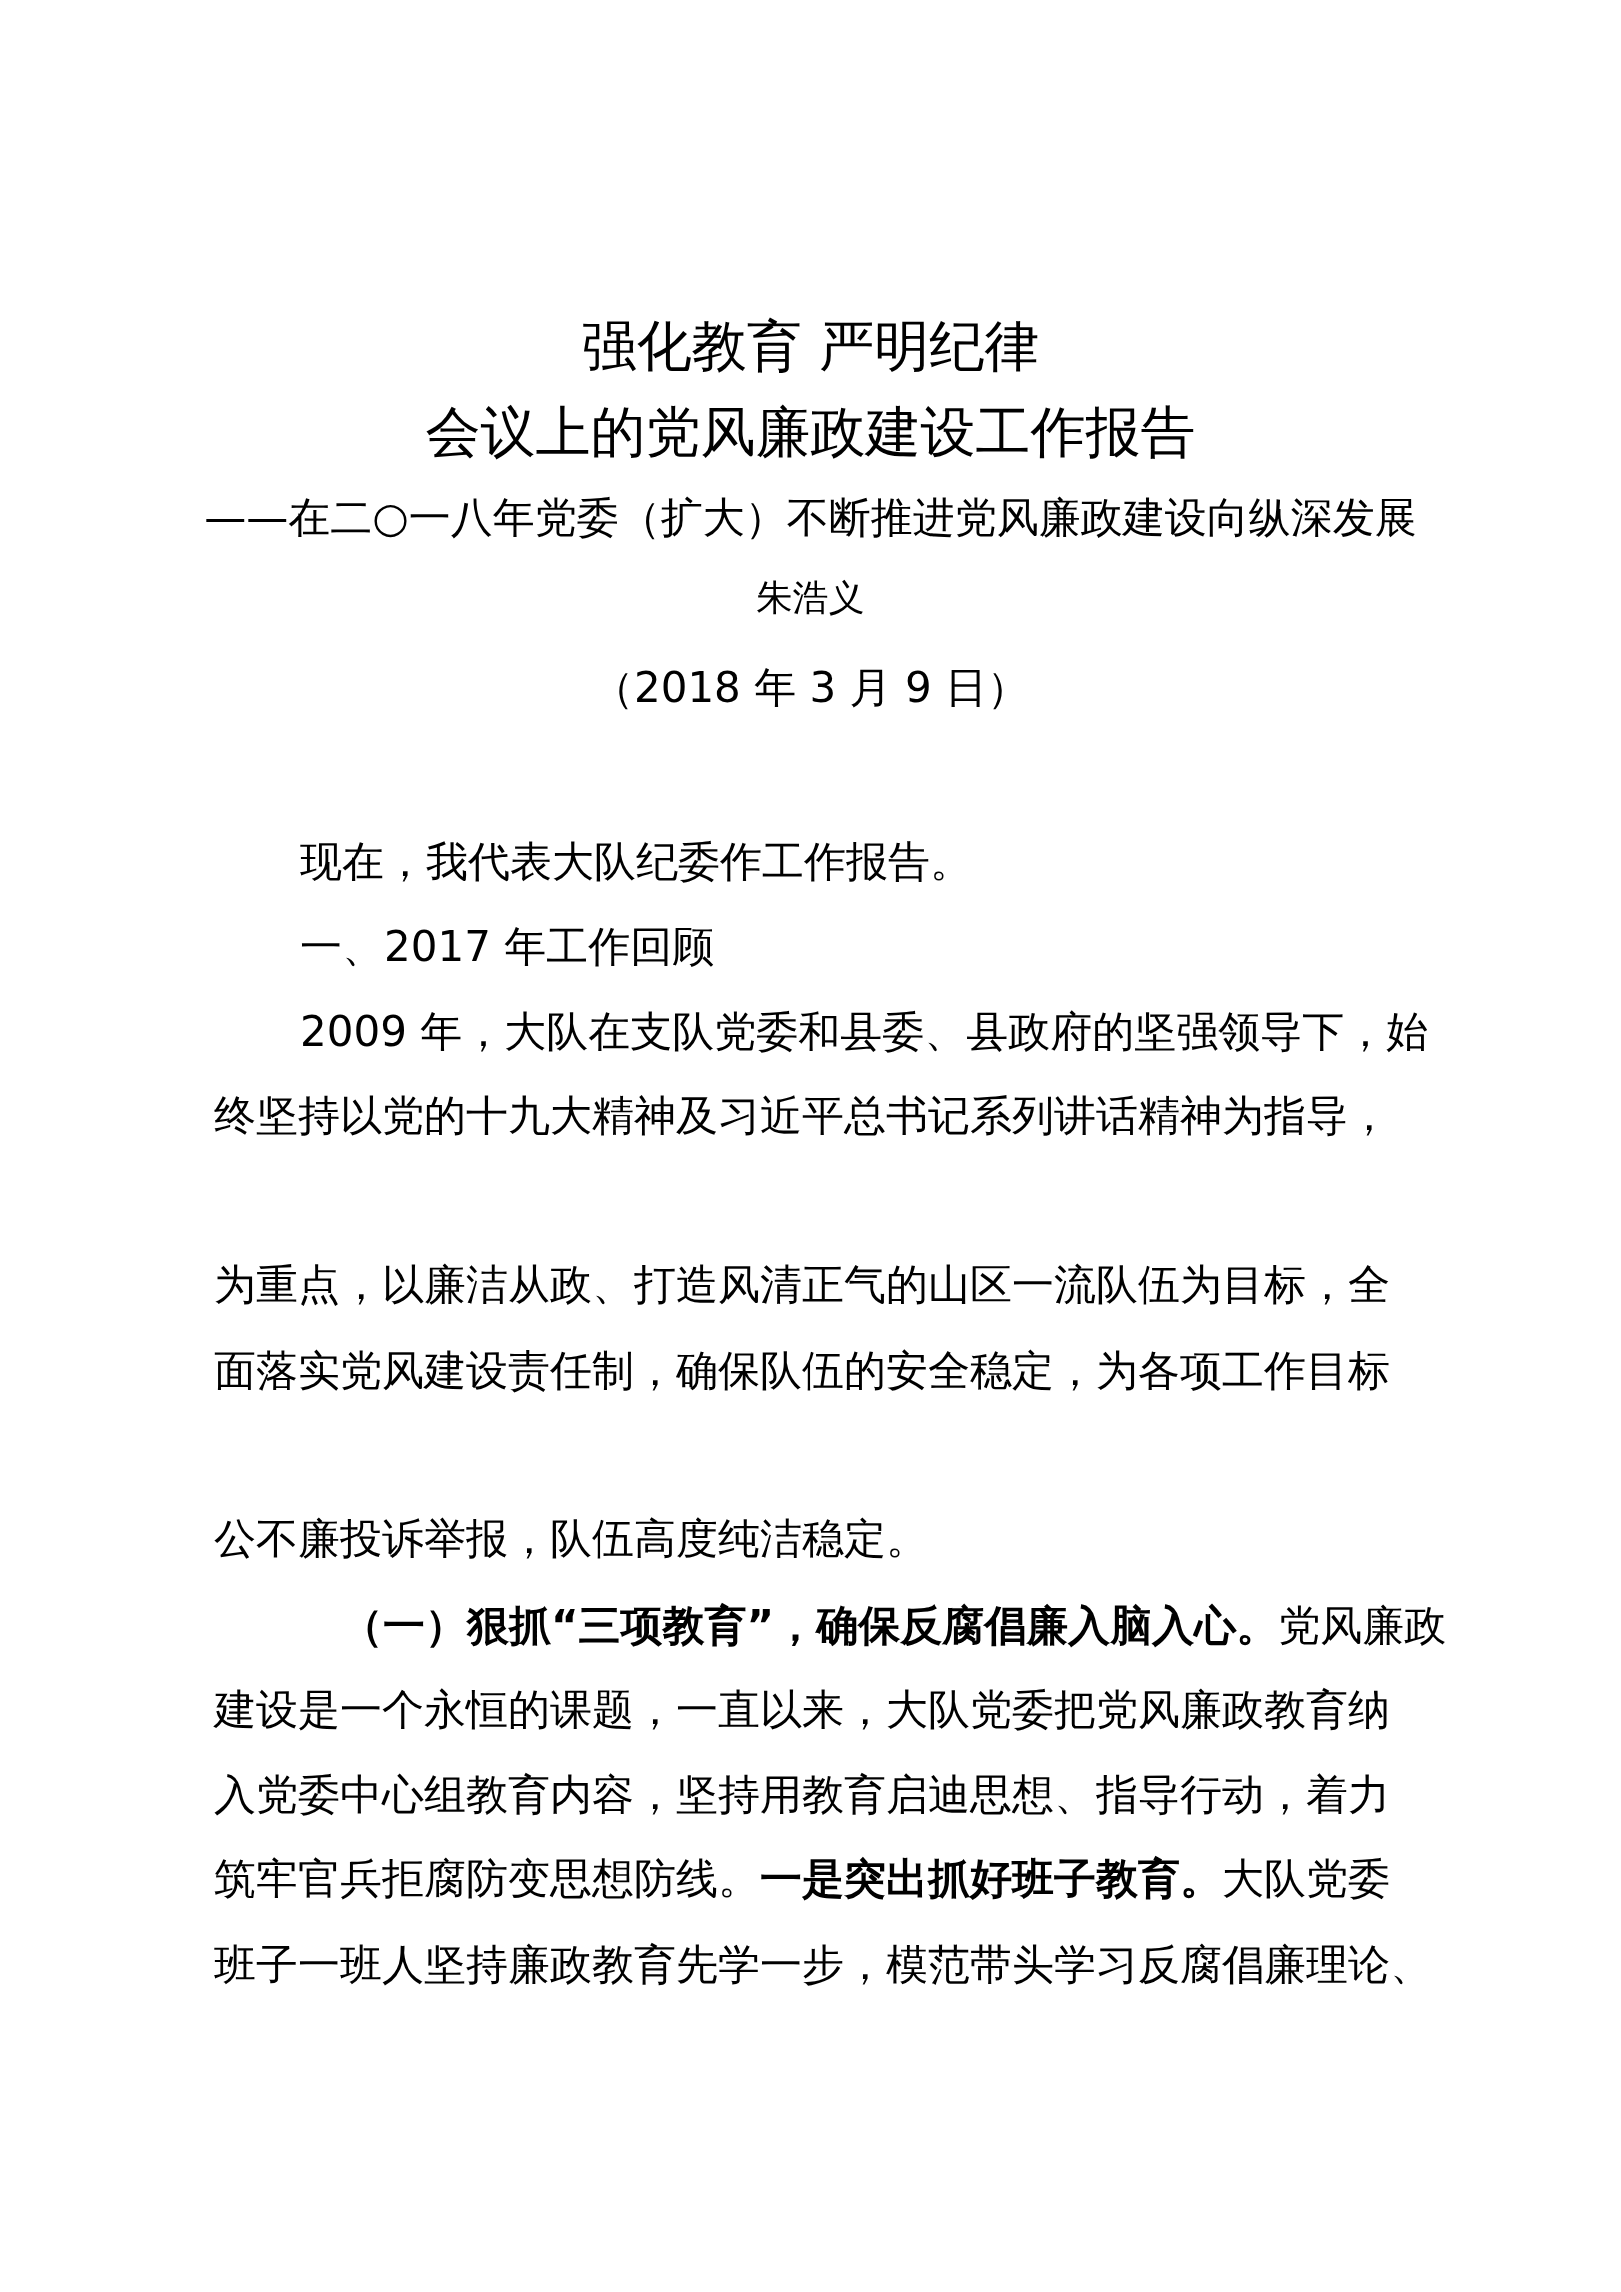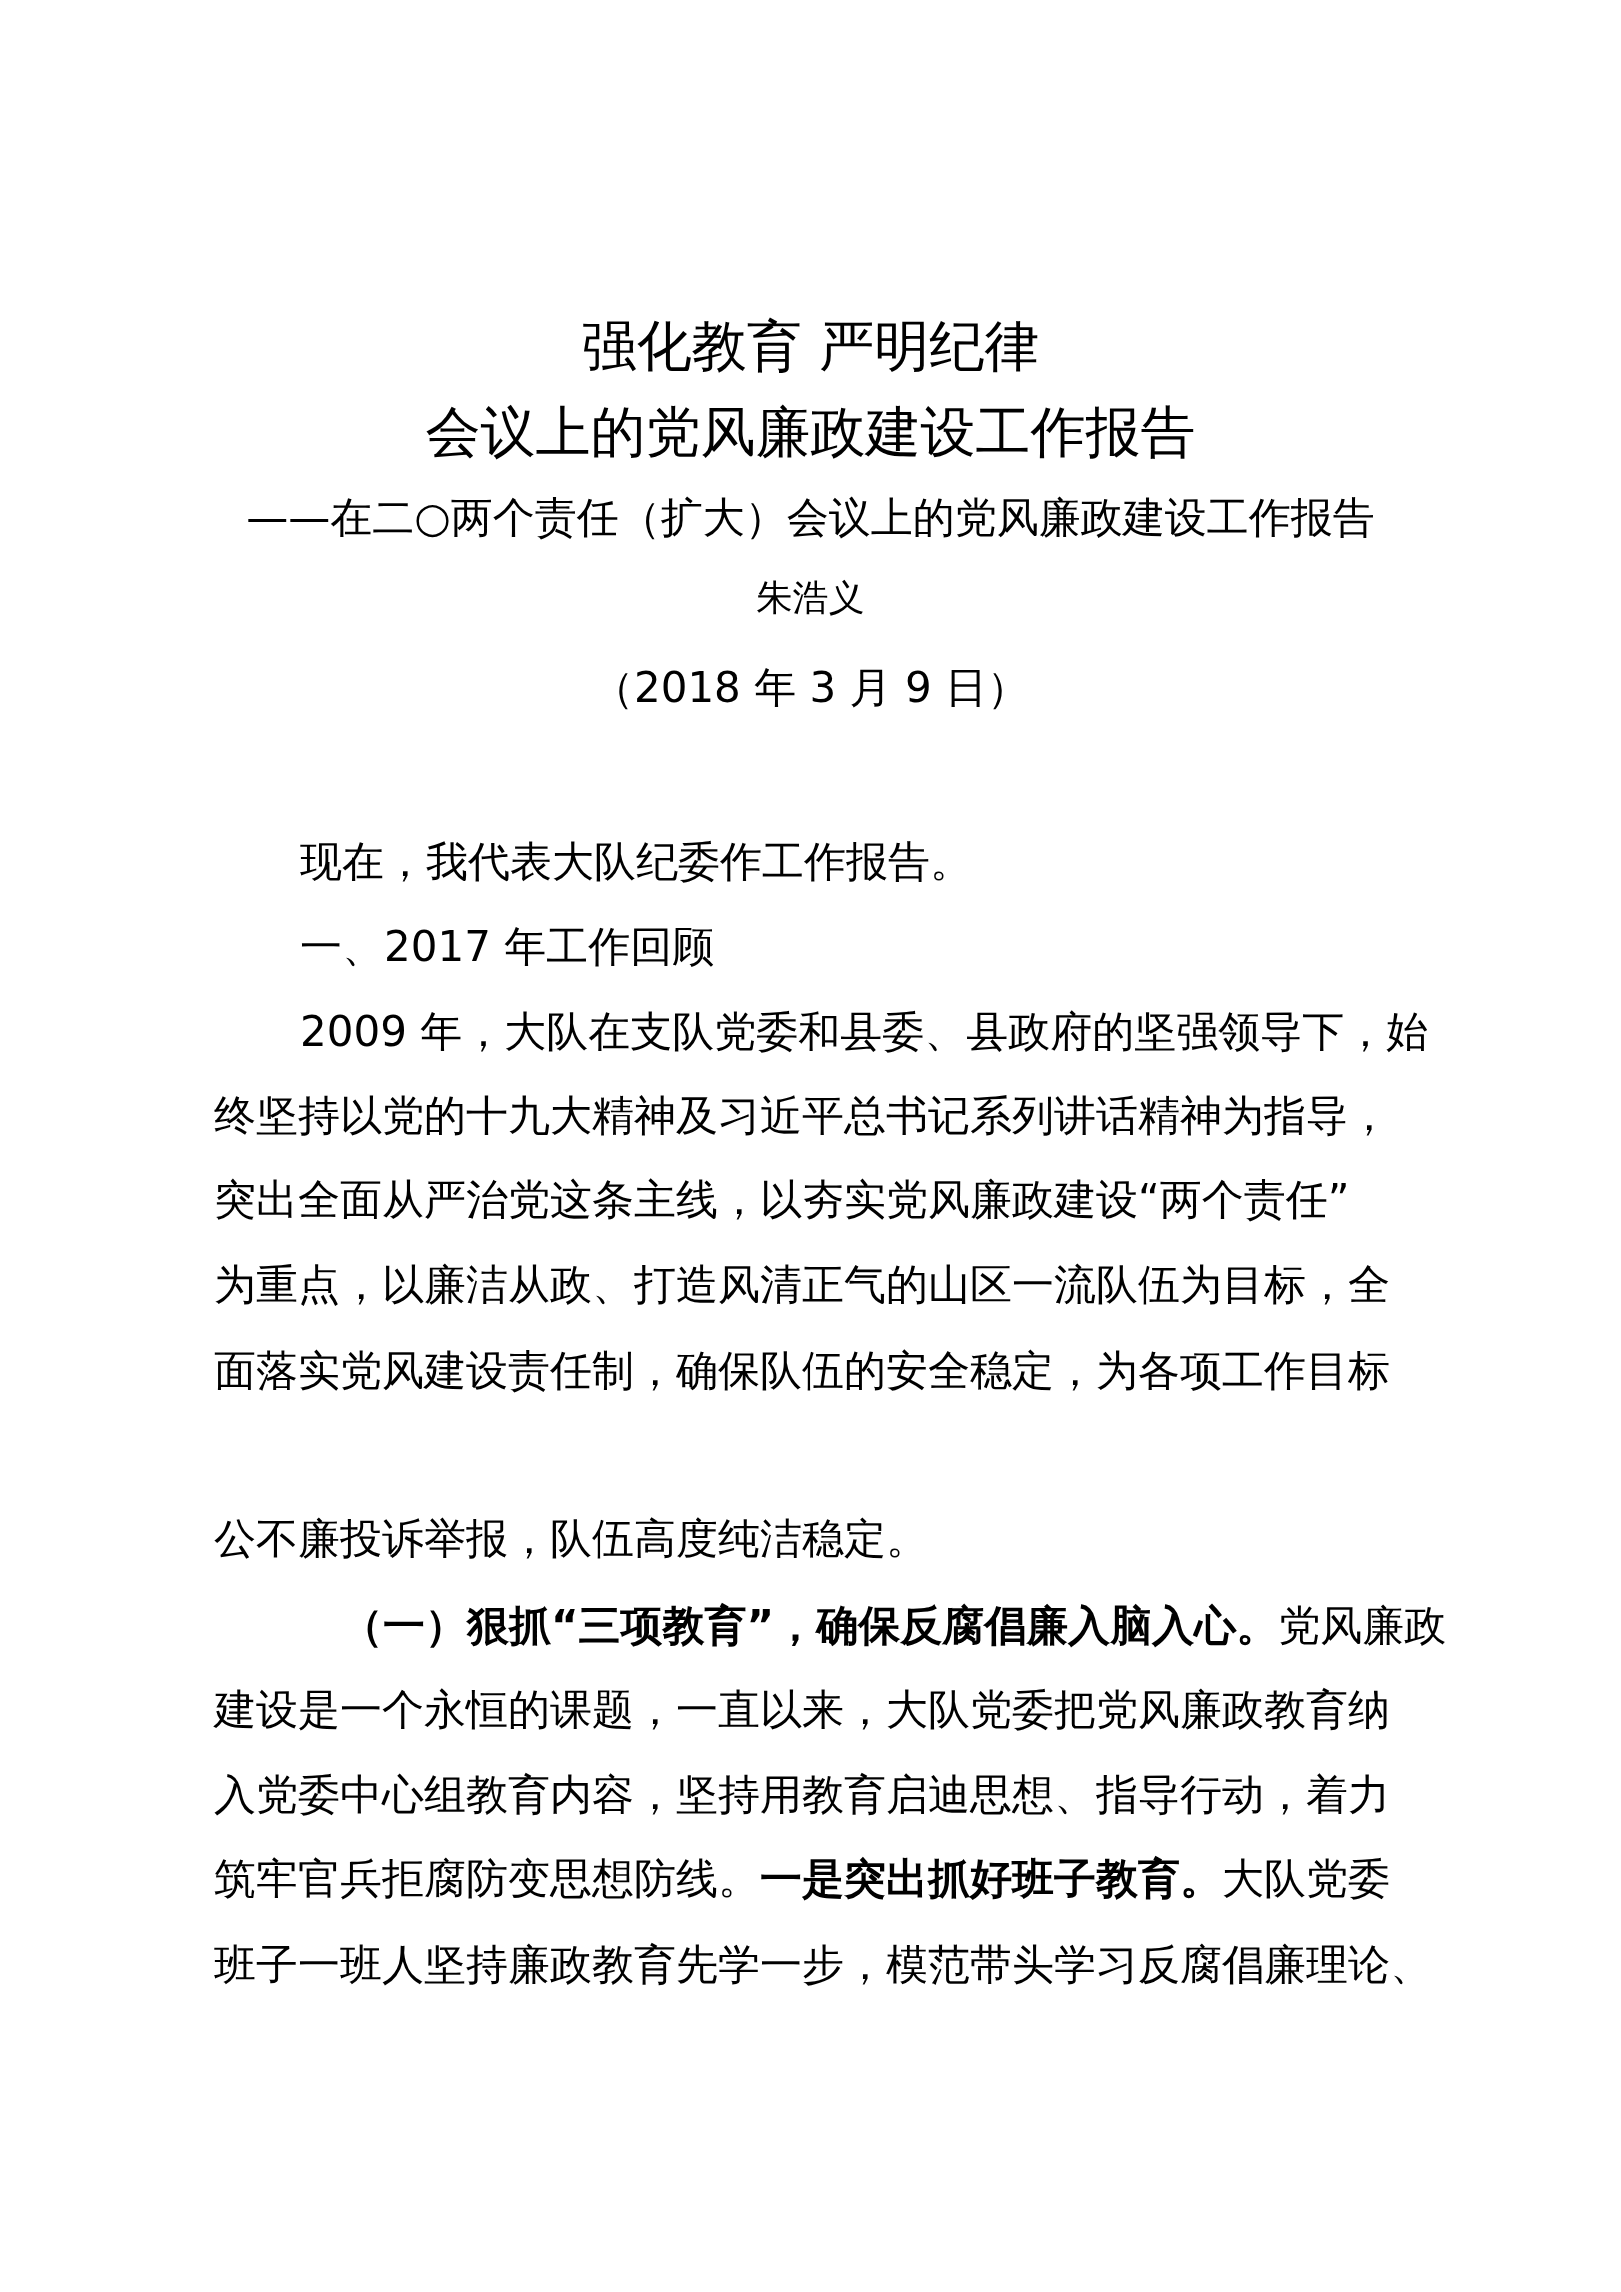--- a/index.html
+++ b/index.html
@@ -69,29 +69,28 @@
     }
     .indent { left: 300px; }
     .bold { font-weight: bold; }
   </style>
 </head>
 <body>
 
 <div class="page">
   <div class="title-line title1">强化教育 严明纪律</div>
   <div class="title-line title2">会议上的党风廉政建设工作报告</div>
-  <div class="subtitle">——在二○两个责任（扩大）会议上的党风廉政建设工作报告</div>
+  <div class="subtitle">——在二○一八年党委（扩大）不断推进党风廉政建设向纵深发展</div>
   <div class="author">朱浩义</div>
   <div class="date">（2018 年 3 月 9 日）</div>
 
   <div class="line indent" style="top:841px;">现在，我代表大队纪委作工作报告。</div>
   <div class="line indent" style="top:926px;">一、2017 年工作回顾</div>
   <div class="line indent" style="top:1011px;">2009 年，大队在支队党委和县委、县政府的坚强领导下，始</div>
   <div class="line" style="top:1095px;">终坚持以党的十九大精神及习近平总书记系列讲话精神为指导，</div>
-  <div class="line" style="top:1179px;">突出全面从严治党这条主线，以夯实党风廉政建设“两个责任”</div>
   <div class="line" style="top:1264px;">为重点，以廉洁从政、打造风清正气的山区一流队伍为目标，全</div>
   <div class="line" style="top:1350px;">面落实党风建设责任制，确保队伍的安全稳定，为各项工作目标</div>
   <div class="line" style="top:1518px;">公不廉投诉举报，队伍高度纯洁稳定。</div>
 
   <div class="line" style="top:1605px; left:300px;margin-left:41px;">
     <span class="bold">（一）狠抓“三项教育”，确保反腐倡廉入脑入心。</span><span>党风廉政</span>
   </div>
   <div class="line" style="top:1689px;">建设是一个永恒的课题，一直以来，大队党委把党风廉政教育纳</div>
   <div class="line" style="top:1774px;">入党委中心组教育内容，坚持用教育启迪思想、指导行动，着力</div>
   <div class="line" style="top:1858px;">

